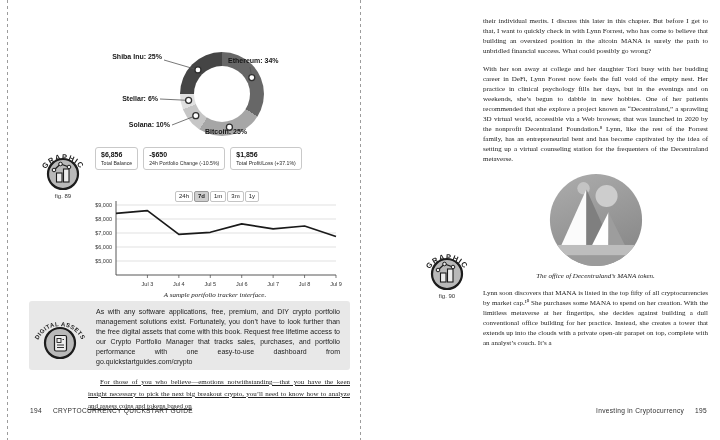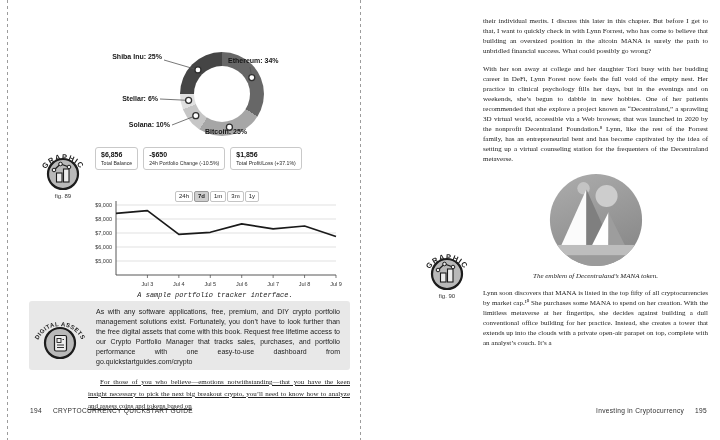--- a/index.html
+++ b/index.html
@@ -43,21 +43,21 @@
   .stat-value { font-size:7px; font-weight:bold; color:#111; }
   .stat-label { font-size:5.2px; color:#2b2b2b; margin-top:1.5px; white-space:nowrap; }
 
   .range-selector { position:absolute; left:88px; top:184px; width:258px; text-align:center; }
   .range-btn { display:inline-block; font-size:6px; padding:1.5px 3px; margin:0 .5px;
     border:1px solid #c4c4c4; border-radius:2px; background:#fff; color:#222; }
   .range-btn.active { background:#cfcfcf; border-color:#999; font-weight:bold; }
 
   .line-chart { position:absolute; left:86px; top:197px; }
   .chart-caption { position:absolute; left:86px; top:291px; width:258px; text-align:center;
-    font-family:Liberation Mono, monospace; font-style:italic; font-size:7px; color:#222; }
+    font-family:Liberation Serif, serif; font-style:italic; font-size:7px; color:#222; }
 
   .callout-box { position:absolute; left:29px; top:301px; width:321px; height:69px;
     background:#e8e8e8; border-radius:3px; padding:6px 10px 6px 67px; }
   .callout-box p { font-size:7px; line-height:1.42; color:#222; text-align:justify; }
 
   .body-para { font-family:"Liberation Serif", serif; font-size:7px; line-height:12px;
     text-align:justify; color:#1c1c1c;text-decoration:underline; }
   .left-para { position:absolute; left:88px; top:376px; width:262px; text-indent:12px; }
 
   .footer { position:absolute; top:407px; font-size:6.6px; letter-spacing:.3px; color:#2e2e2e; }
@@ -232,21 +232,21 @@
               <polygon points="40,18 66,76 40,76" fill="#7f7f7f"></polygon>
             </g>
             <g>
               <polygon points="63,42 46,76 63,76" fill="#ffffff"></polygon>
               <polygon points="63,42 80,76 63,76" fill="#9d9d9d"></polygon>
             </g>
             <rect x="0" y="76" width="100" height="11" fill="#bdbdbd"></rect>
             <rect x="0" y="87" width="100" height="13" fill="#9b9b9b"></rect>
           </g>
         </svg>
-        <div class="emblem-caption">The emblem of Decentraland’s MANA token.</div>
+        <div class="emblem-caption">The office of Decentraland’s MANA token.</div>
       </div>
 
       <p>Lynn soon discovers that MANA is listed in the top fifty of all cryptocurrencies by market cap.¹⁰ She purchases some MANA to spend on her creation. With the limitless metaverse at her fingertips, she decides against building a dull conventional office building for her practice. Instead, she creates a tower that extends up into the clouds with a private open-air parapet on top, complete with an analyst’s couch. It’s a</p>
     </div>
 
     <div class="badge badge-graphic-right">
       <svg width="48" height="56" viewBox="0 0 48 56">
         <defs>
             <path id="arcG2" d="M 3.5,44 A 20.5,20.5 0 0 1 44.5,44" fill="none"></path>
           </defs>

